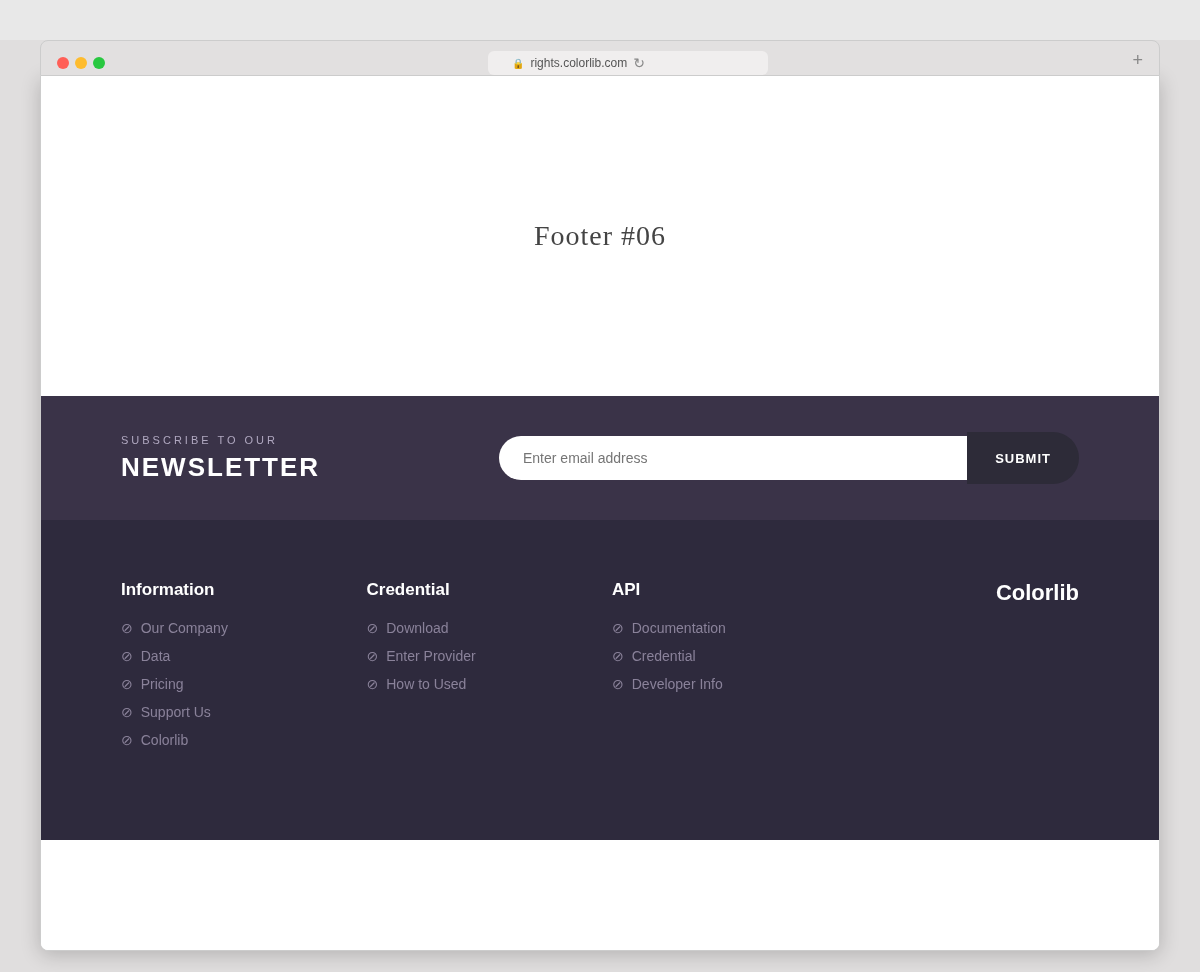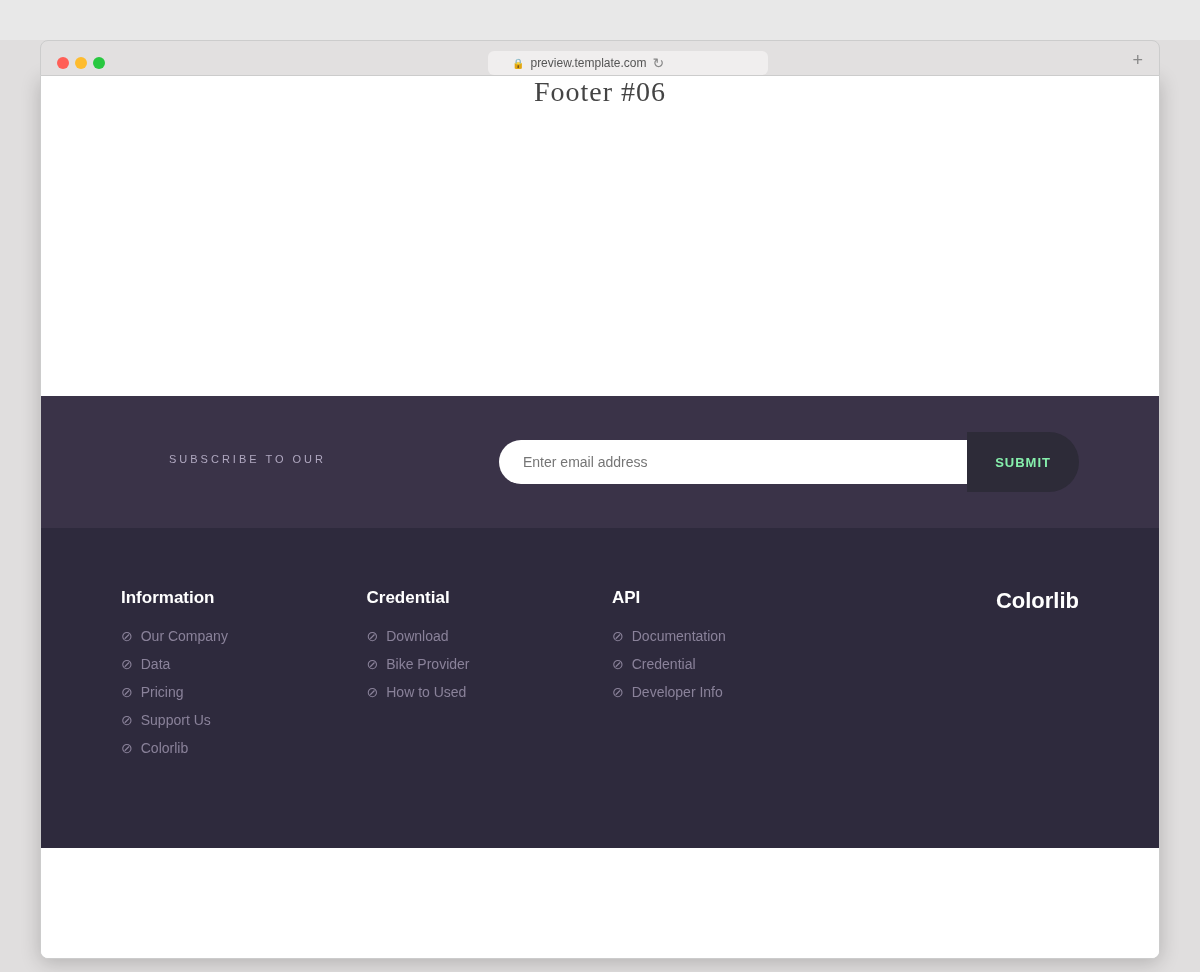--- a/index.html
+++ b/index.html
@@ -97,21 +97,21 @@
       margin: 40px 40px 0;
       border-radius: 8px 8px 0 0;
       border: 1px solid #ccc;
     }
 
     
     .main-content {
       background: #fff;
       min-height: 320px;
       display: flex;
-      align-items: flex-start;
+      align-items: center;
       justify-content: center;
     }
 
     .page-title {
       font-size: 28px;
       font-weight: 300;
       color: #444;
       font-family: Georgia, 'Times New Roman', serif;
       letter-spacing: 1px;
     }
@@ -120,21 +120,20 @@
     .newsletter-section {
       background: #3a3348;
       padding: 36px 80px;
       display: flex;
       align-items: center;
       justify-content: space-between;
     }
 
     .newsletter-left {
       color: #fff;
-      margin-left: 48px;
     }
 
     .newsletter-subtitle {
       font-size: 11px;
       letter-spacing: 3px;
       color: #b0a8c0;
       text-transform: uppercase;
       margin-bottom: 6px;
       font-weight: 400;
     }
@@ -161,24 +160,24 @@
       border: none;
       border-radius: 30px 0 0 30px;
       padding: 0 24px;
       font-size: 14px;
       color: #aaa;
       outline: none;
       background: #fff;
     }
 
     .submit-button {
-      height: 60px;
+      height: 52px;
       padding: 0 28px;
       background: #2d2b38;
-      color: #86efac;
+      color: #ffffff;
       border: none;
       border-radius: 0 30px 30px 0;
       font-size: 13px;
       font-weight: 600;
       letter-spacing: 1px;
       cursor: pointer;
       text-transform: uppercase;
     }
 
     
@@ -263,36 +262,37 @@
 
   <div class="browser-chrome">
     <div class="traffic-lights">
       <div class="traffic-light red"></div>
       <div class="traffic-light yellow"></div>
       <div class="traffic-light green"></div>
     </div>
     <div class="address-bar">
       <div class="address-bar-inner">
         <span class="lock-icon">🔒</span>
-        <span class="url-text">preview.template.com</span>
+        <span class="url-text">rights.colorlib.com</span>
         <span class="refresh-icon">↻</span>
       </div>
     </div>
     <span class="new-tab-btn">+</span>
   </div>
 
   <div class="browser-window">
 
     <div class="main-content">
       <h1 class="page-title">Footer #06</h1>
     </div>
 
     <div class="newsletter-section">
       <div class="newsletter-left">
         <div class="newsletter-subtitle">SUBSCRIBE TO OUR</div>
+        <div class="newsletter-title">NEWSLETTER</div>
       </div>
       <div class="newsletter-form">
         <input class="email-input" type="email" placeholder="Enter email address" style="">
         <button class="submit-button">SUBMIT</button>
       </div>
     </div>
 
     <div class="footer-section">
       <div class="footer-grid">
 
@@ -324,21 +324,21 @@
 
         <div class="footer-col">
           <div class="footer-col-title">Credential</div>
           <ul class="footer-links">
             <li>
               <span class="footer-link-icon">⊘</span>
               <span class="footer-link-text">Download</span>
             </li>
             <li>
               <span class="footer-link-icon">⊘</span>
-              <span class="footer-link-text">Bike Provider</span>
+              <span class="footer-link-text">Enter Provider</span>
             </li>
             <li>
               <span class="footer-link-icon">⊘</span>
               <span class="footer-link-text">How to Used</span>
             </li>
           </ul>
         </div>
 
         <div class="footer-col">
           <div class="footer-col-title">API</div>

